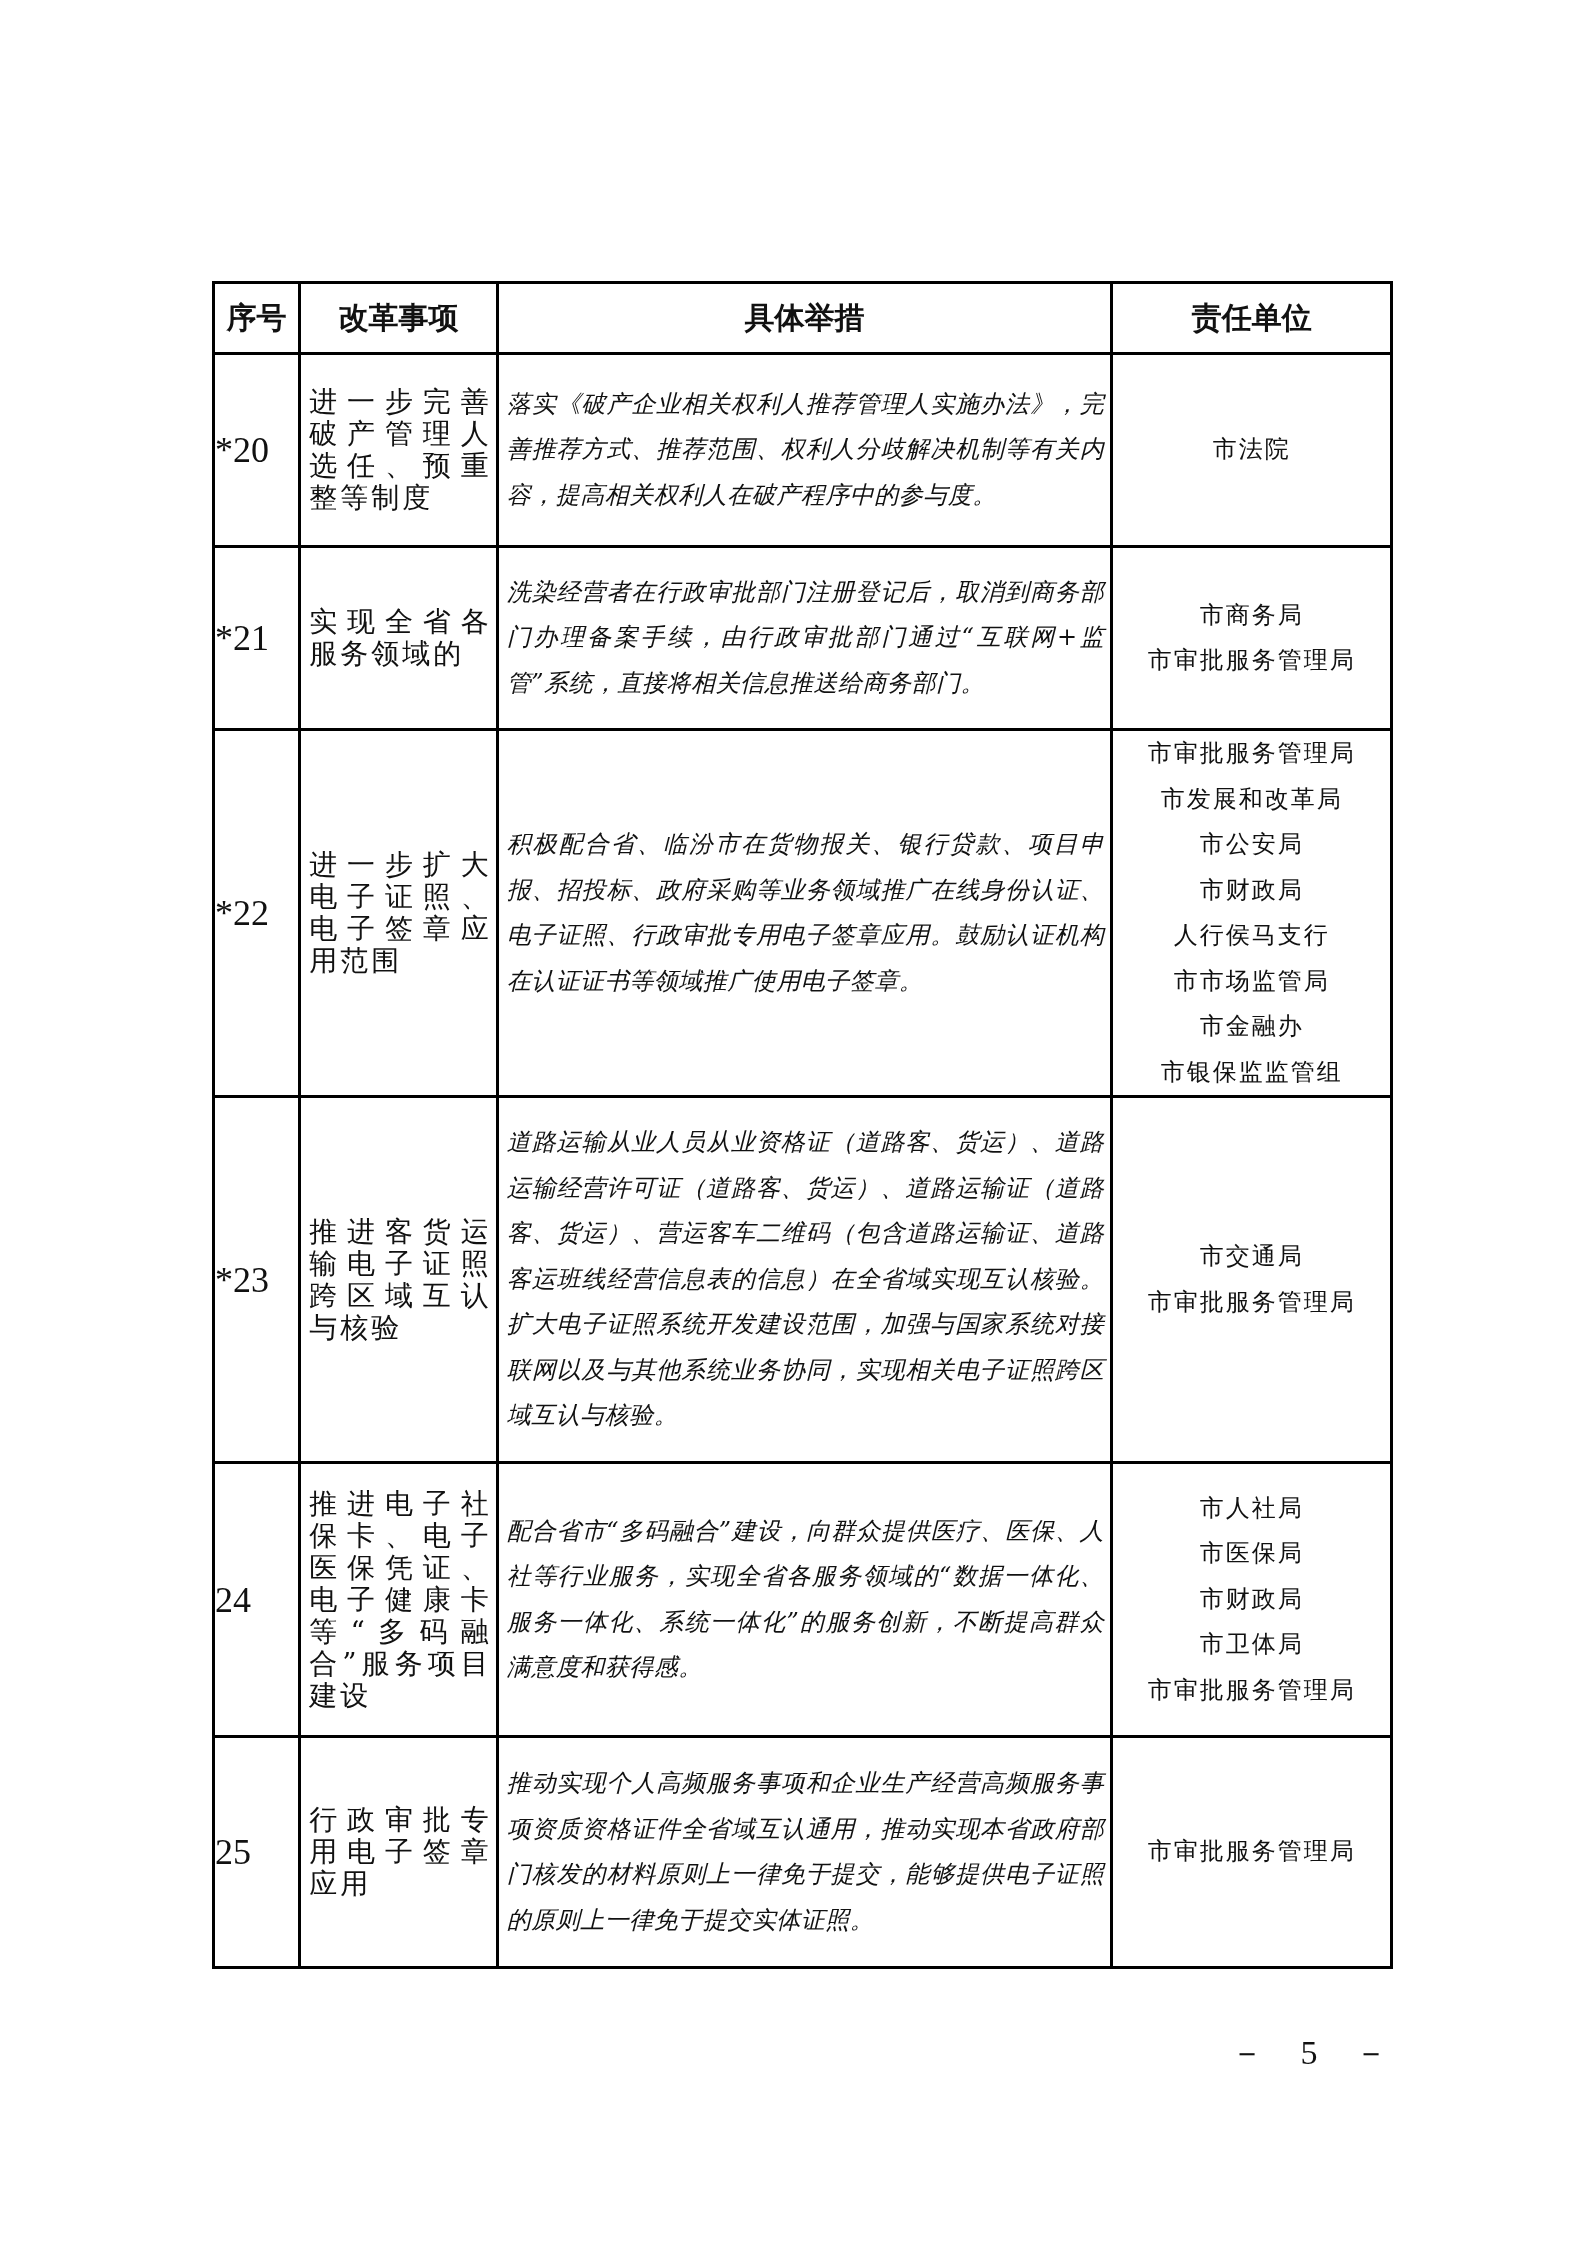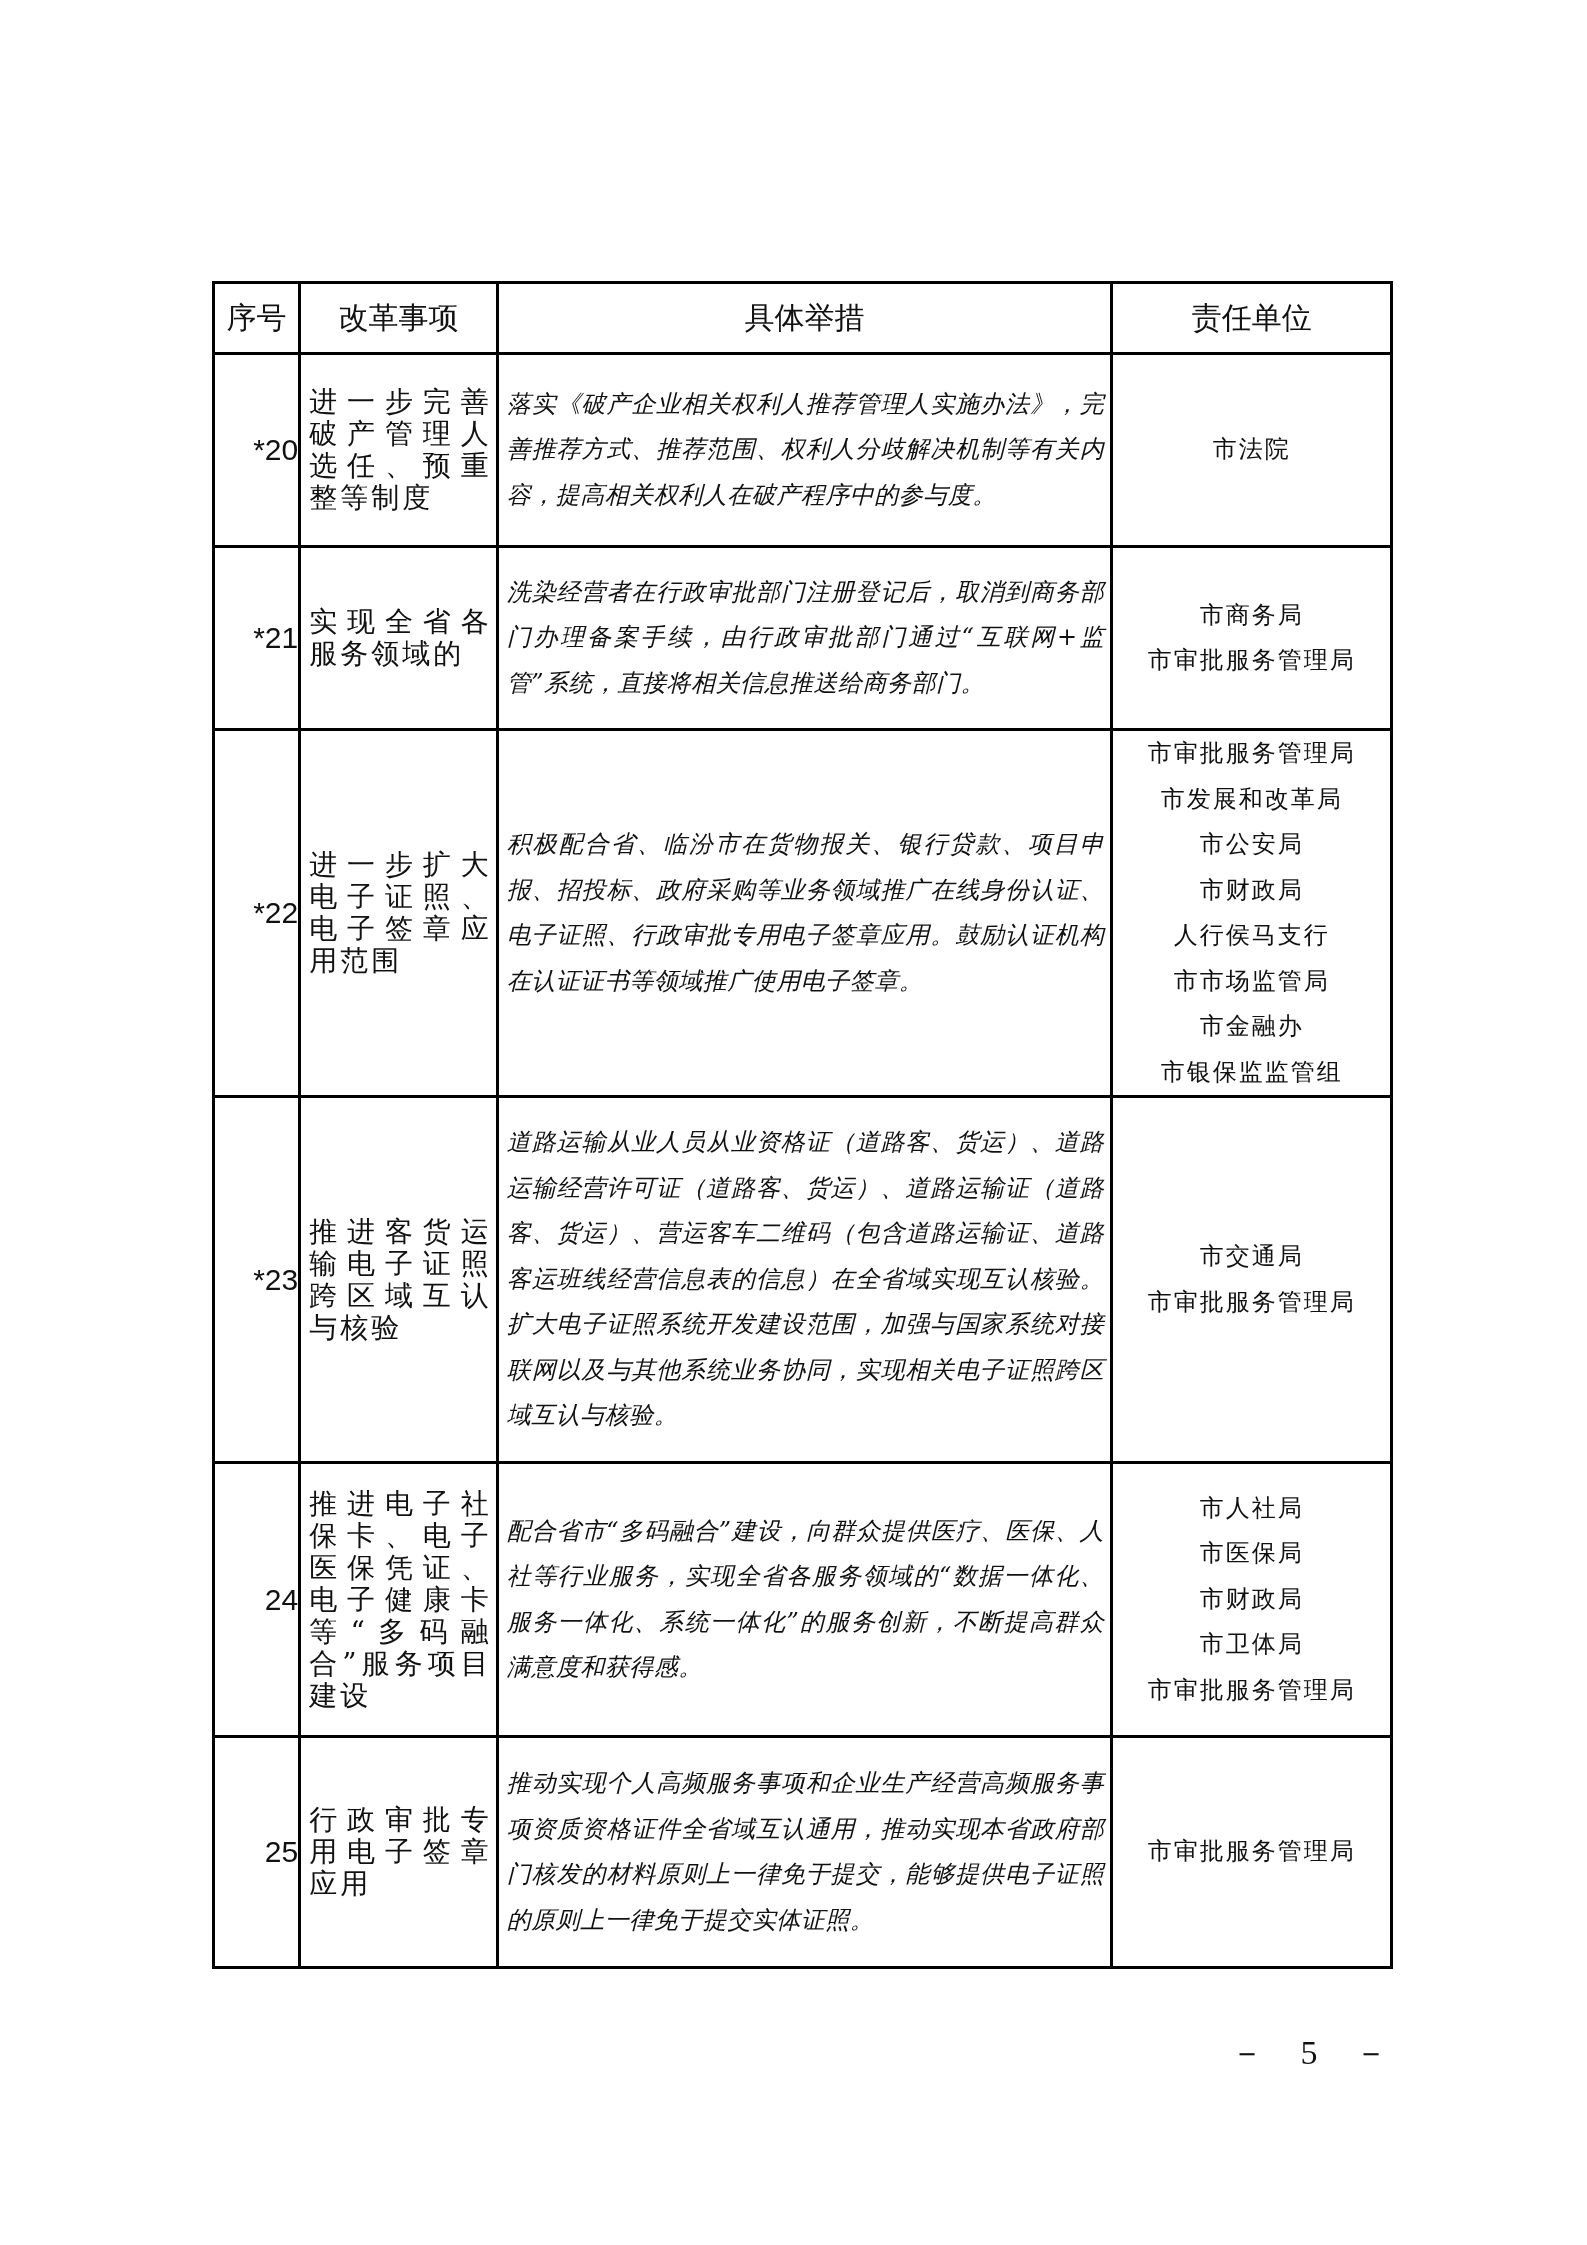--- a/index.html
+++ b/index.html
@@ -14,33 +14,33 @@
     border-collapse: collapse;
     table-layout: fixed;
   }
   .page-table td, .page-table th {
     border: 3px solid #000000;
     padding: 0;
     vertical-align: middle;
   }
   .page-table th {
     font-family: "DejaVu Sans", "Liberation Sans", sans-serif;
-    font-weight: normal;
+    font-weight: bold;
     font-size: 30px;
     height: 68px;
     text-align: center;
   }
   .col-no { width: 86px; }
   .col-item { width: 197px; }
   .col-measure { width: 613px; }
   .col-unit { width: 279px; }
   .cell-no {
-    text-align: right;
-    font-family: Liberation Sans, sans-serif;
-    font-size: 30px;
+    text-align: left;
+    font-family: Liberation Serif, serif;
+    font-size: 36px;
   }
   .cell-item {
     font-size: 28px;
     line-height: 32px;
     padding: 0 4px 0 8px !important;
     text-align: justify;
     text-align-last: left;
     letter-spacing: 3px;
   }
   .cell-measure {

